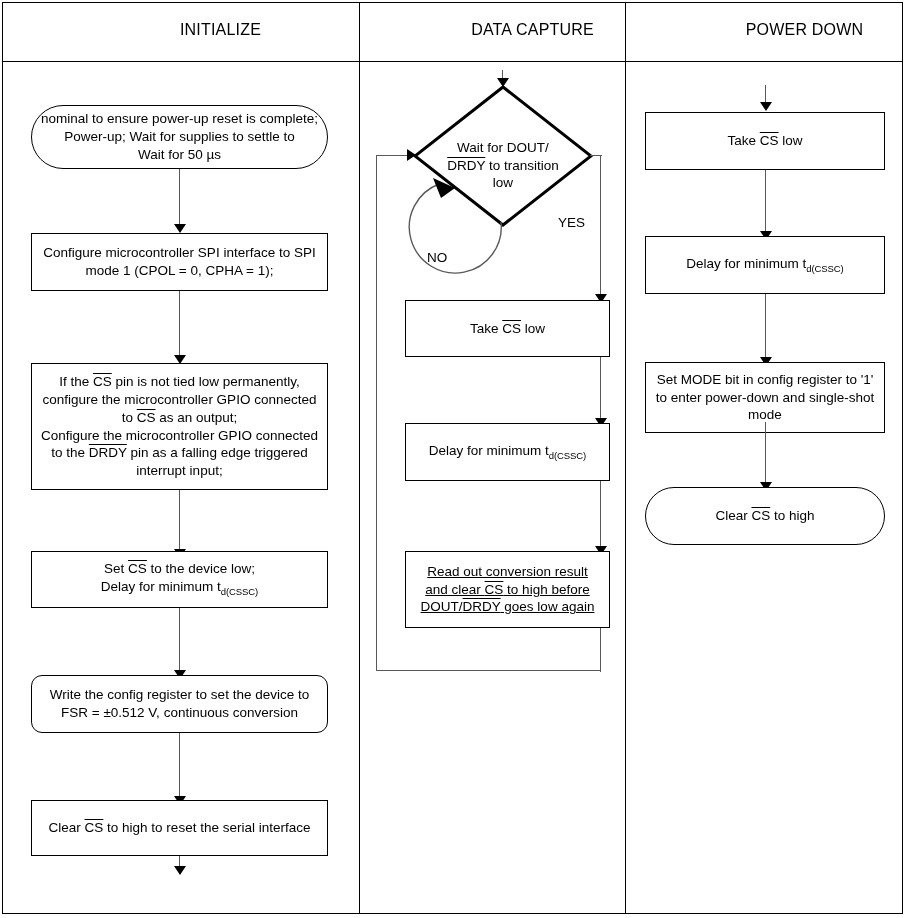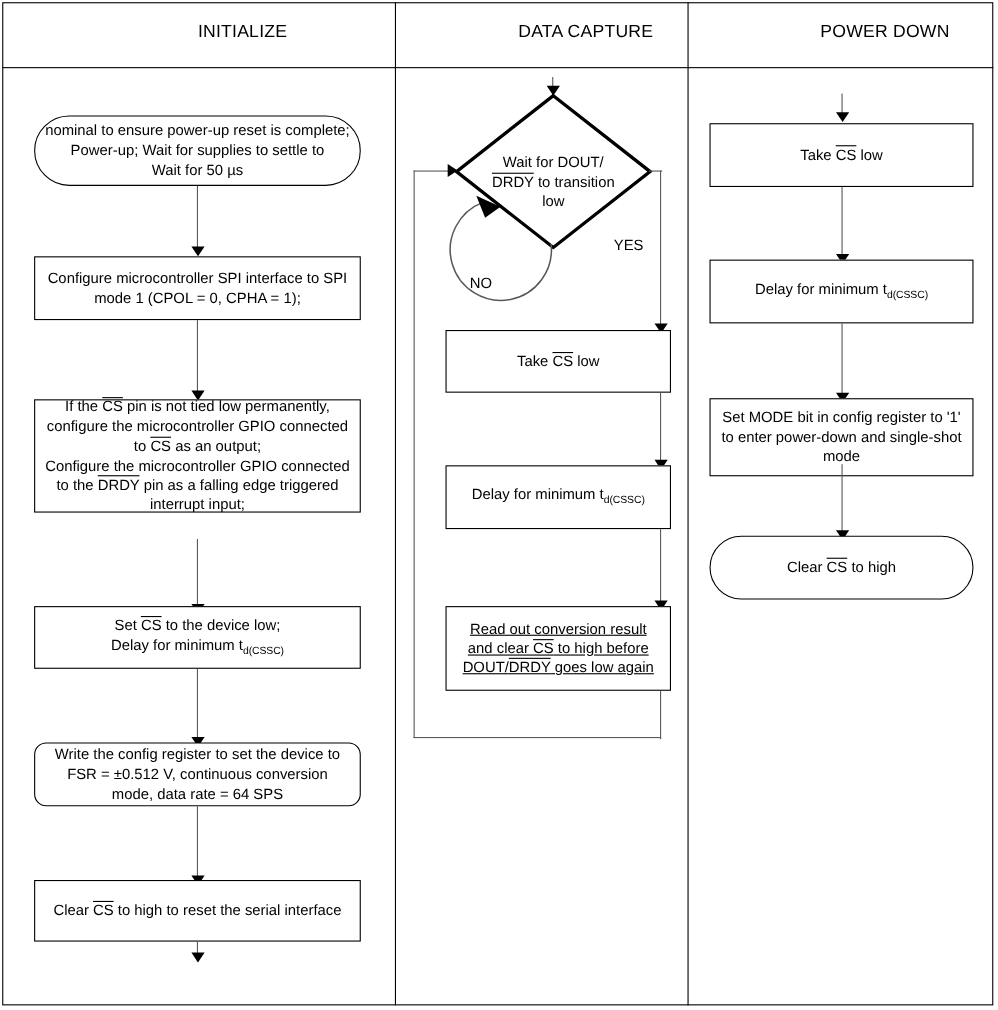--- a/index.html
+++ b/index.html
@@ -158,21 +158,21 @@
   <div class="node" style="left:31px; top:233px; width:297px; height:58px;">
     <div class="txt">
       <div>Configure microcontroller SPI interface to SPI</div>
       <div>mode 1 (CPOL = 0, CPHA = 1);</div>
     </div>
   </div>
 
   <div class="conn v" style="left:179px; top:291px; height:67px;"></div>
   <div class="arrow-down" style="left:174px; top:355px;"></div>
 
-  <div class="node" style="left:31px; top:363px; width:297px; height:103px;">
+  <div class="node" style="left:31px; top:363px; width:297px; height:127px;">
     <div class="txt">
       <div>If the <span class="ovl">CS</span> pin is not tied low permanently,</div>
       <div>configure the microcontroller GPIO connected</div>
       <div>to <span class="ovl">CS</span> as an output;</div>
       <div>Configure the microcontroller GPIO connected</div>
       <div>to the <span class="ovl">DRDY</span> pin as a falling edge triggered</div>
       <div>interrupt input;</div>
     </div>
   </div>
 
@@ -186,21 +186,20 @@
     </div>
   </div>
 
   <div class="conn v" style="left:179px; top:608px; height:65px;"></div>
   <div class="arrow-down" style="left:174px; top:670px;"></div>
 
   <div class="node" style="left:31px; top:675px; width:297px; height:58px;border-radius:11px;">
     <div class="txt">
       <div>Write the config register to set the device to</div>
       <div>FSR = ±0.512 V, continuous conversion</div>
-      <div>mode, data rate = 64 SPS</div>
     </div>
   </div>
 
   <div class="conn v" style="left:179px; top:733px; height:66px;"></div>
   <div class="arrow-down" style="left:174px; top:796px;"></div>
 
   <div class="node" style="left:31px; top:800px; width:297px; height:56px;">
     <div class="txt">
       <div>Clear <span class="ovl">CS</span> to high to reset the serial interface</div>
     </div>

